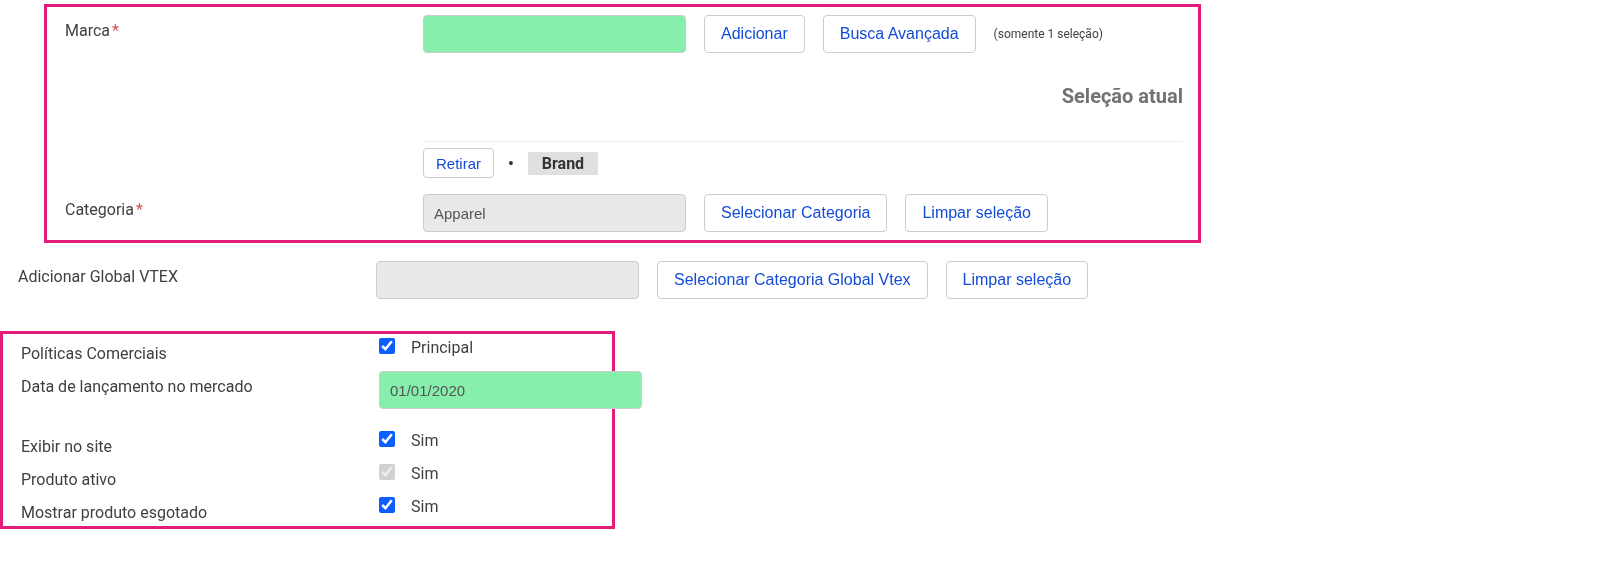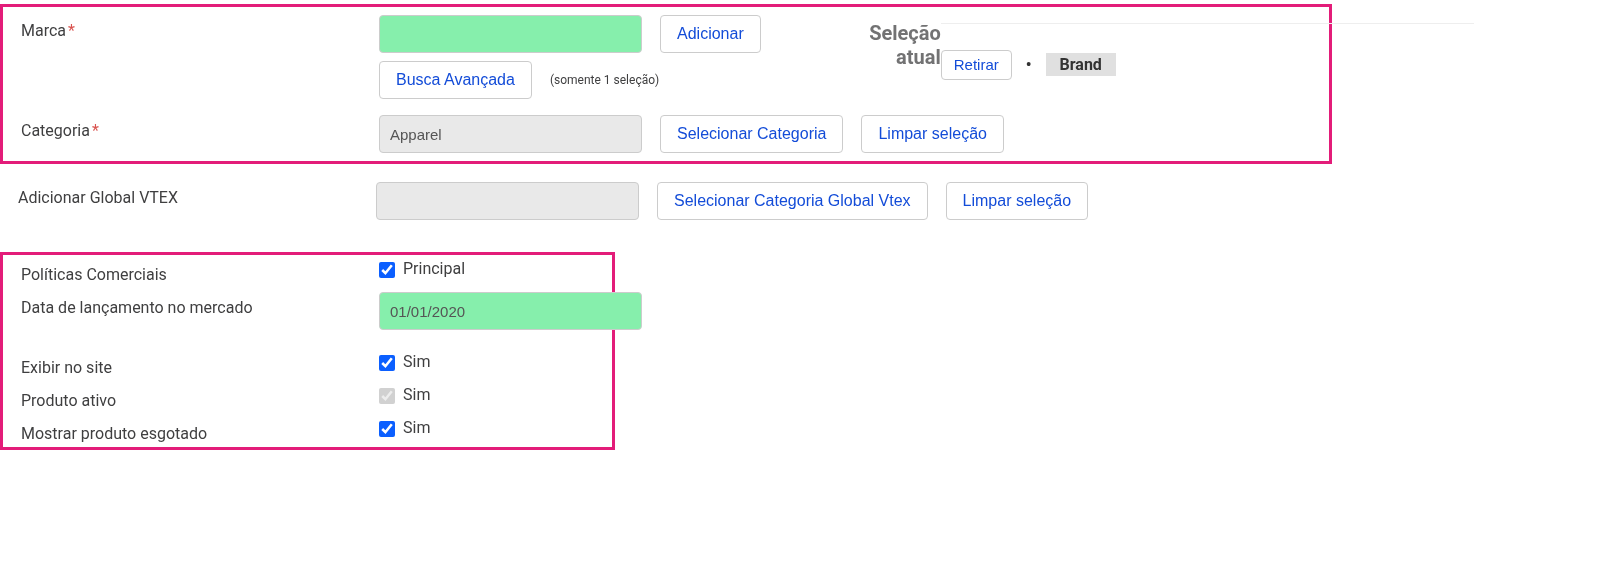--- a/index.html
+++ b/index.html
@@ -82,39 +82,39 @@
     margin-top: 8px;
     width: 760px;
   }
   .bullet { color: #333; font-weight: bold; padding: 0 4px; }
   .brand-chip {
     background: #e0e0e0;
     padding: 2px 14px;
     font-weight: 700;
     color: #333;
   }
-  .marca-block { display: flex; flex-direction: row; }
+  .marca-block { display: flex; flex-direction: column; gap: 25px; }
   .checkbox-row {
     display: flex;
-    align-items: flex-end;
-    gap: 8px;
+    align-items: flex-start;
+    gap: 16px;
   }
   input[type="checkbox"] {
     width: 16px;
     height: 16px;
     accent-color: #0b5fff;
     cursor: pointer;
   }
   input[type="checkbox"].disabled {
     accent-color: #bbb;
     cursor: default;
   }
   .cb-label { color: #3f3f40; }
   .gap-top { margin-top: 24px; }
-  .box1 { width: 1332px; }
+  .box1 { width: 1157px; margin-left: 44px; }
   .box2 { width: 615px; }
 </style>
 </head>
 <body>
 
 <div class="highlight-box box1">
 
   <div class="row">
     <div class="label-col">
       <span>Marca</span><span class="req">*</span>

